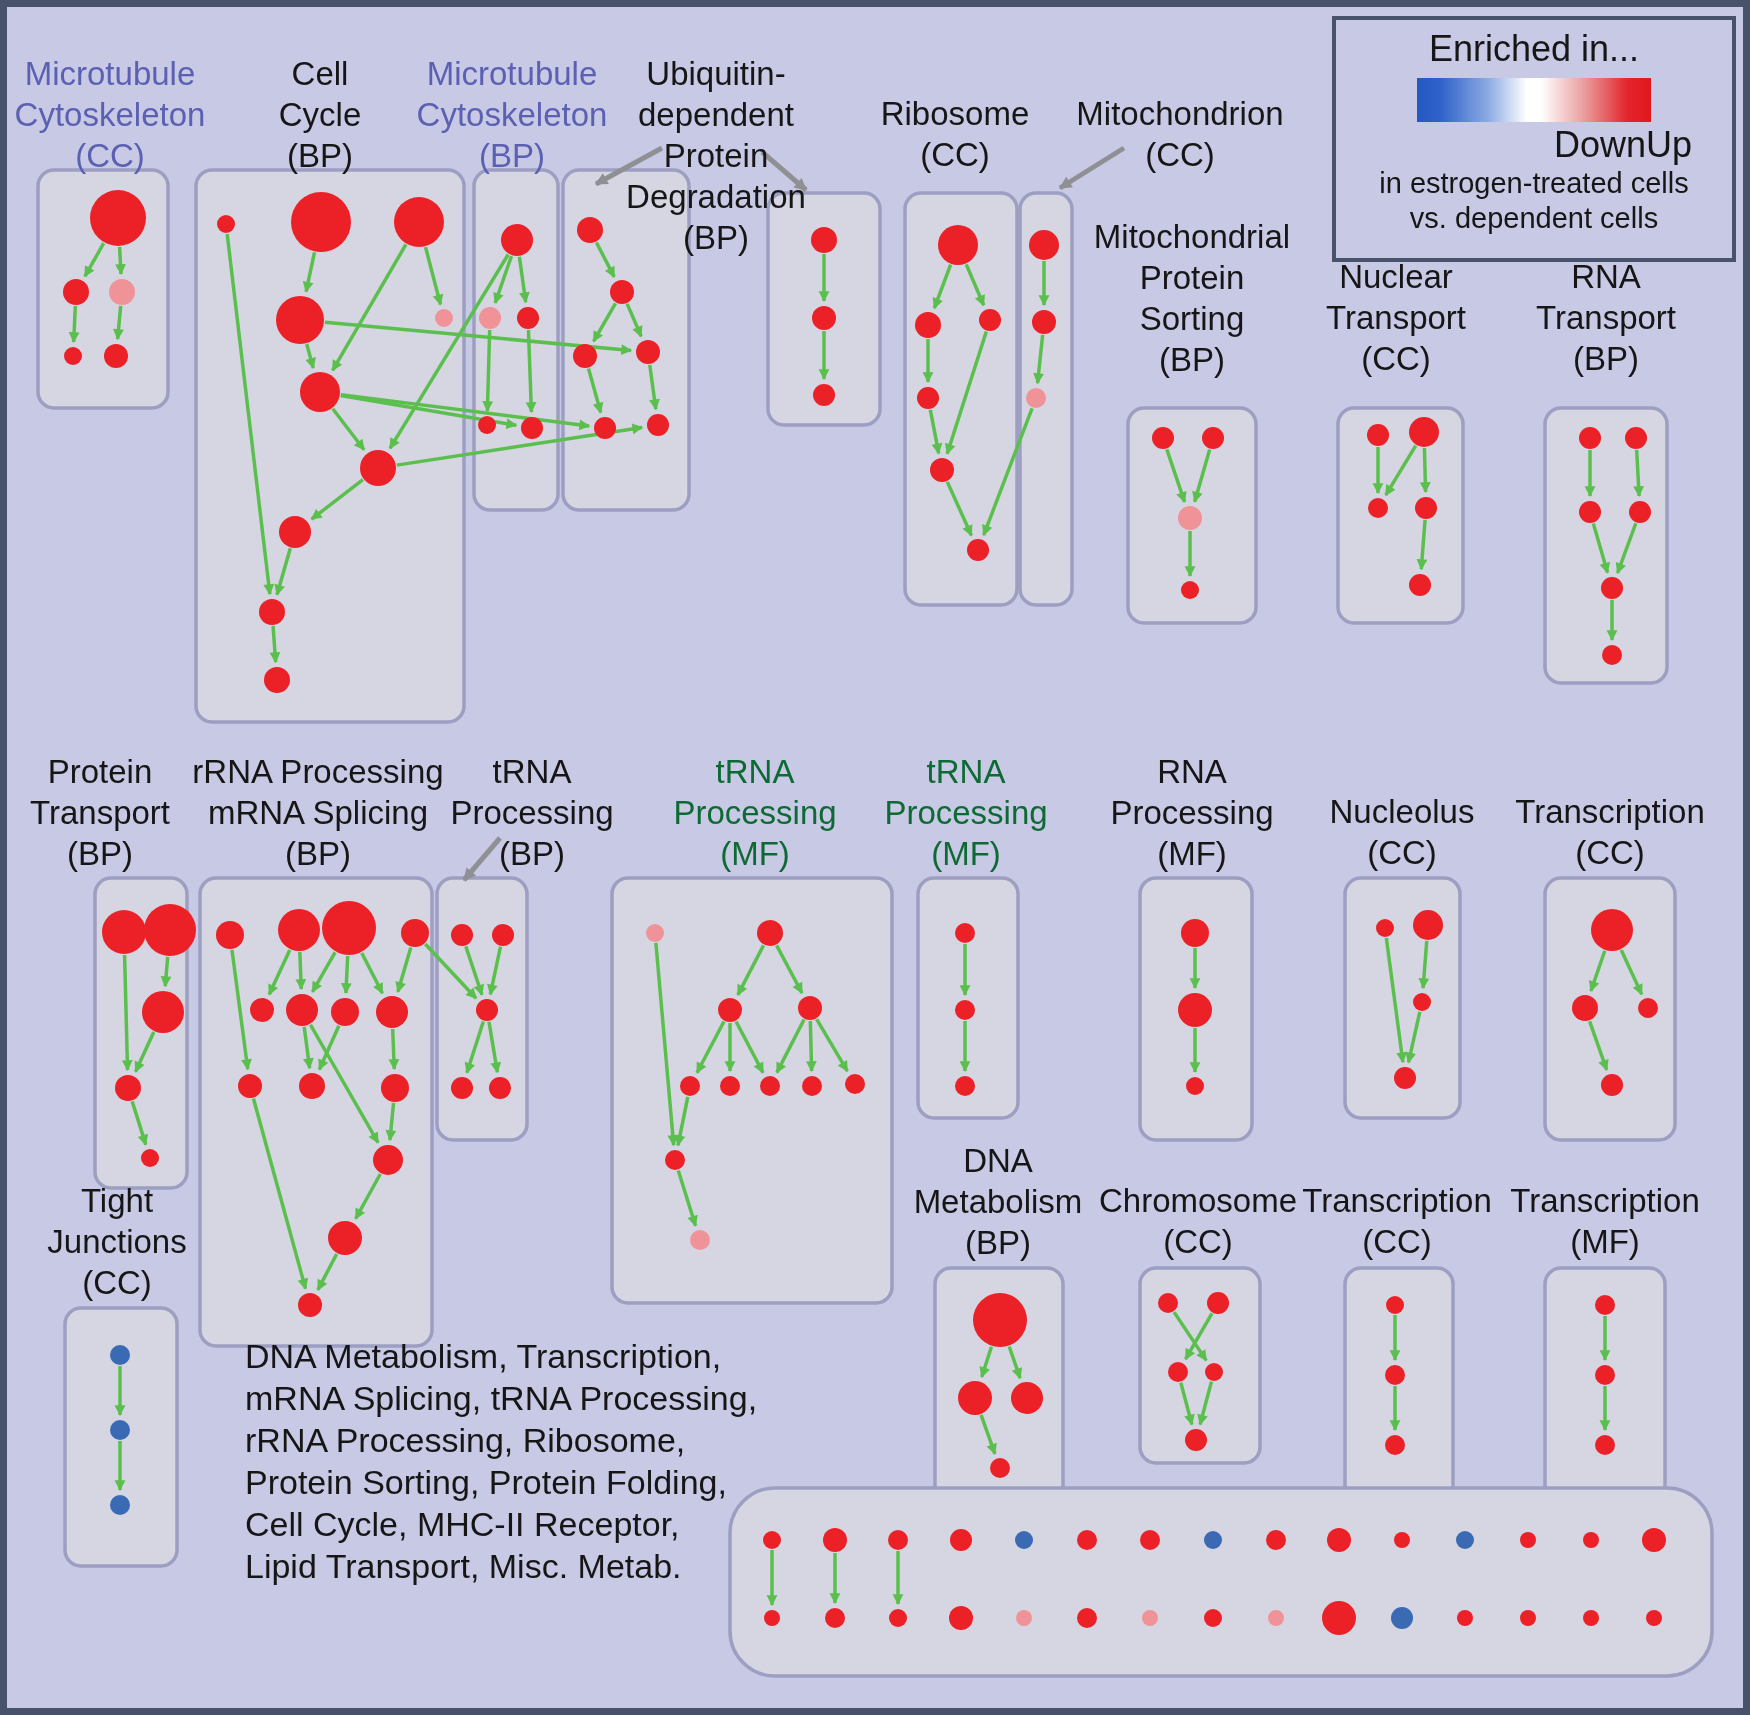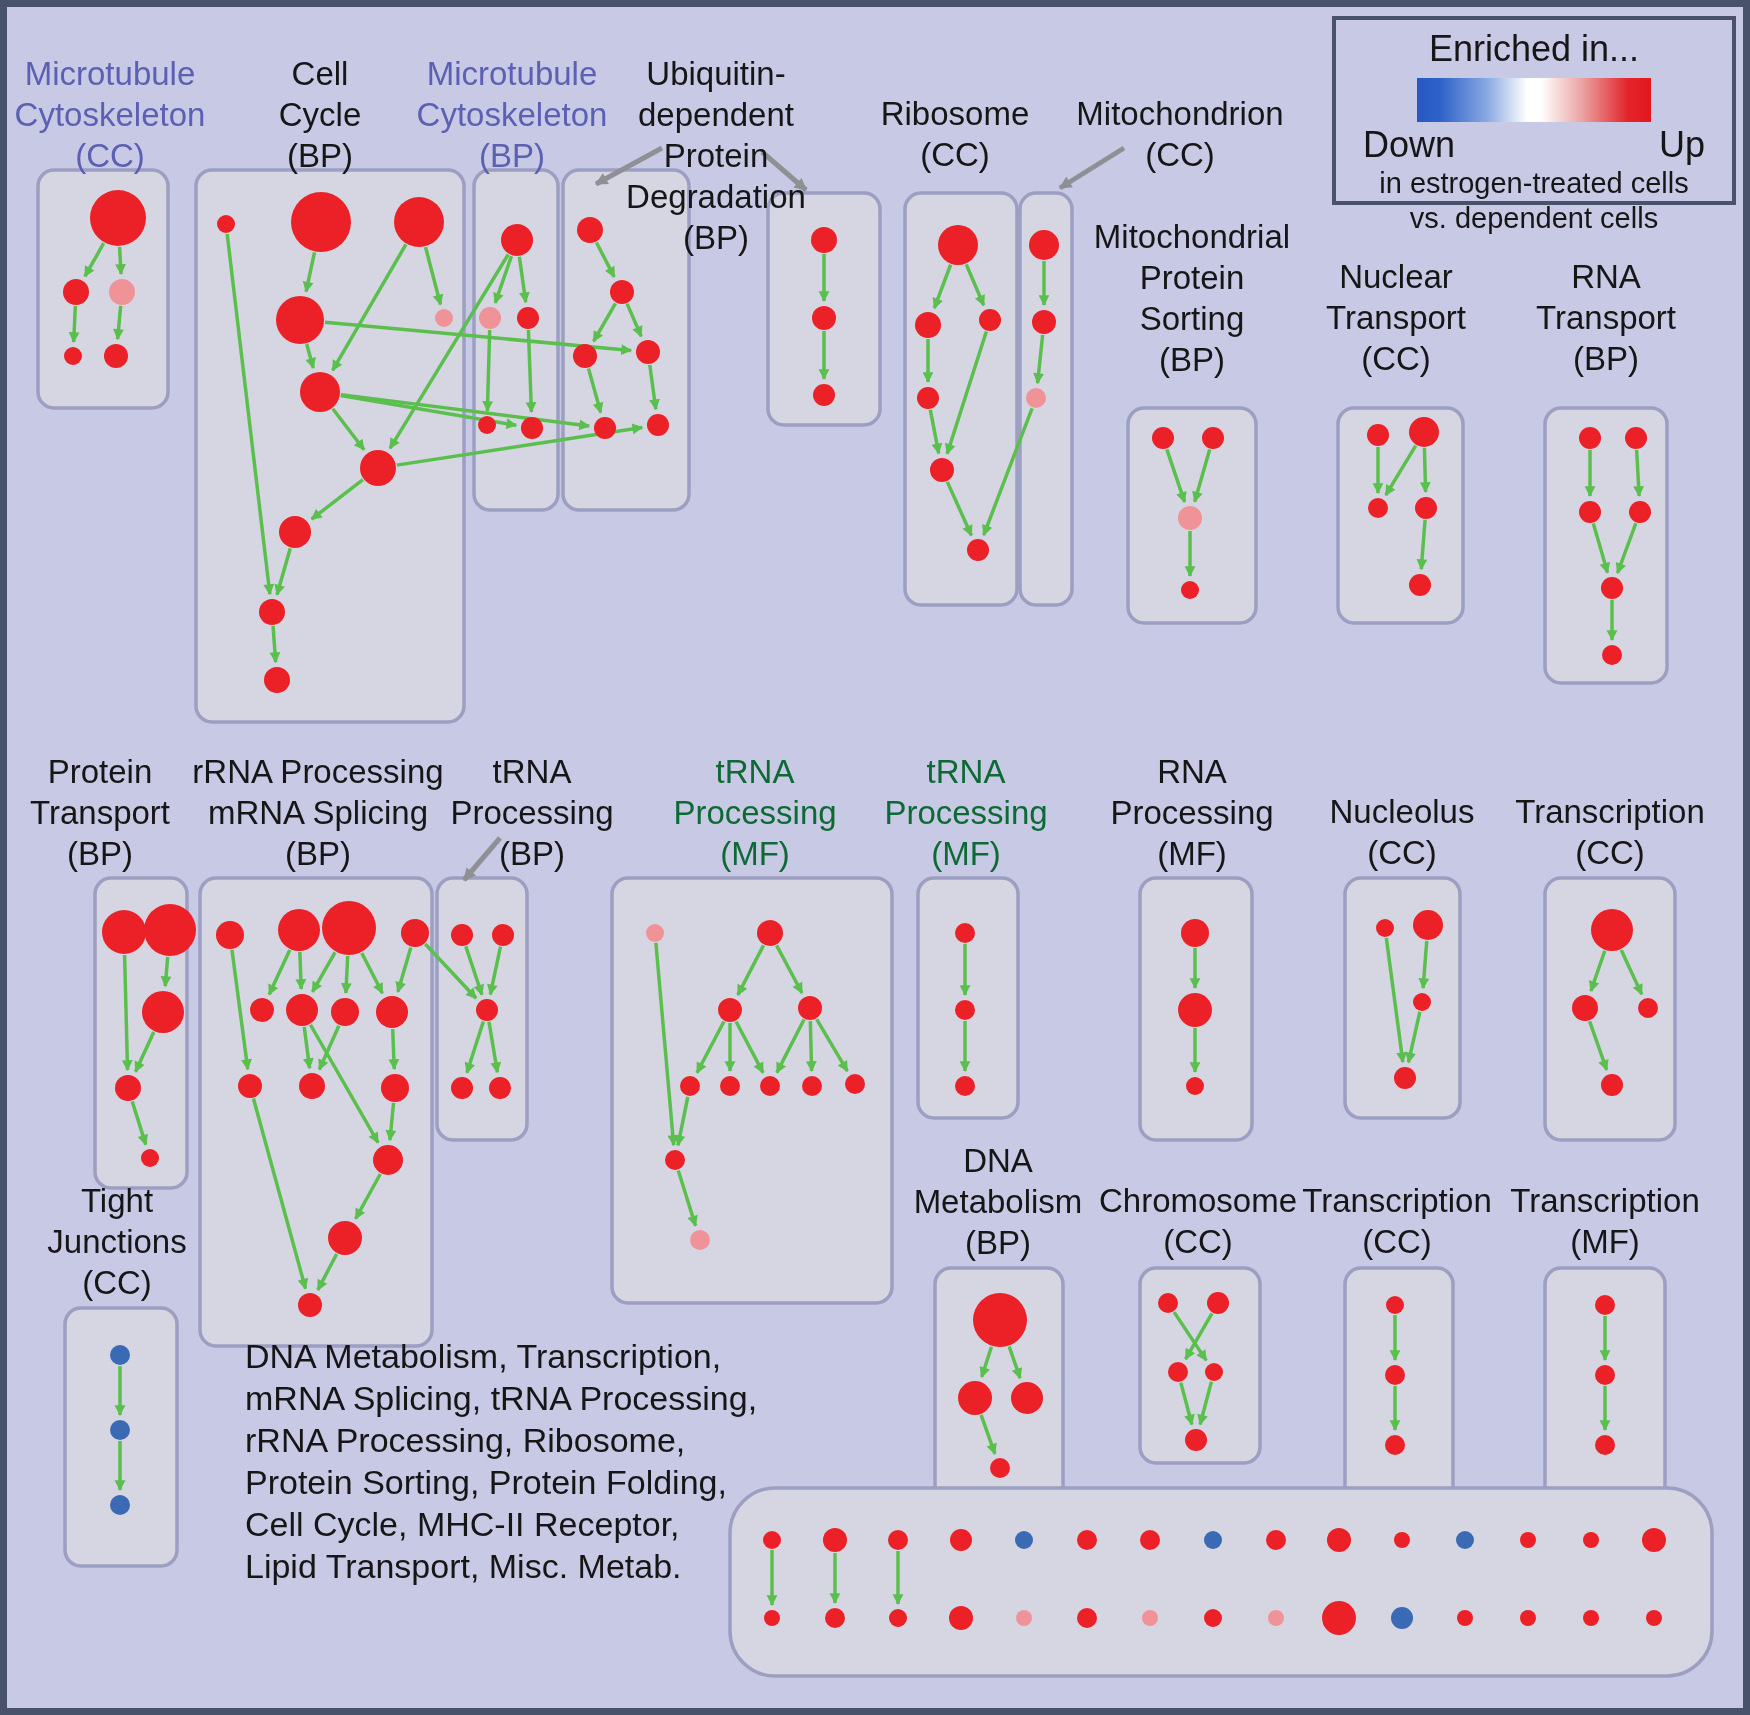--- a/index.html
+++ b/index.html
@@ -1,24 +1,24 @@
 <!DOCTYPE html>
 <html><head>
 <meta charset="utf-8">
 <style>
   html,body{margin:0;padding:0;background:#c8c9e4;}
   .figure{position:relative;width:1750px;height:1715px;background:#86efac;overflow:hidden;
           font-family:"Liberation Sans",sans-serif;}
   #diagram{position:absolute;left:0;top:0;font-family:"Liberation Sans",sans-serif;}
-  .legend{position:absolute;left:1332px;top:16px;width:404px;height:189px;border:4px solid #48526a;
+  .legend{position:absolute;left:1332px;top:16px;width:404px;height:246px;border:4px solid #48526a;
           box-sizing:border-box;background:transparent;text-align:center;color:#161616;}
   .legend-title{font-size:36px;margin-top:8px;}
   .legend-bar{height:44px;width:234px;margin:8px auto 0;
     background:linear-gradient(90deg,#2558c2 0%,#2f63c9 10%,#8aa9e2 30%,#ffffff 47%,#ffffff 53%,#eba6a6 70%,#e2252b 90%,#e2171d 100%);}
-  .legend-du{display:flex;justify-content:space-between;padding:2px 27px 0;font-size:36px;}
+  .legend-du{display:flex;justify-content:flex-end;padding:2px 40px 0;font-size:36px;}
   .legend-sub{font-size:29px;line-height:35px;}
 </style>
 </head>
 <body>
 
 <div class="figure">
   <svg id="diagram" width="1750" height="1715" viewBox="0 0 1750 1715">
       <defs>
         <marker id="arrow-green" viewBox="0 0 12 12" refX="10" refY="6" markerWidth="15" markerHeight="13" orient="auto" markerUnits="userSpaceOnUse">
           <path d="M1 1 L11 6 L1 11 Z" fill="#5bbf4e"></path>

